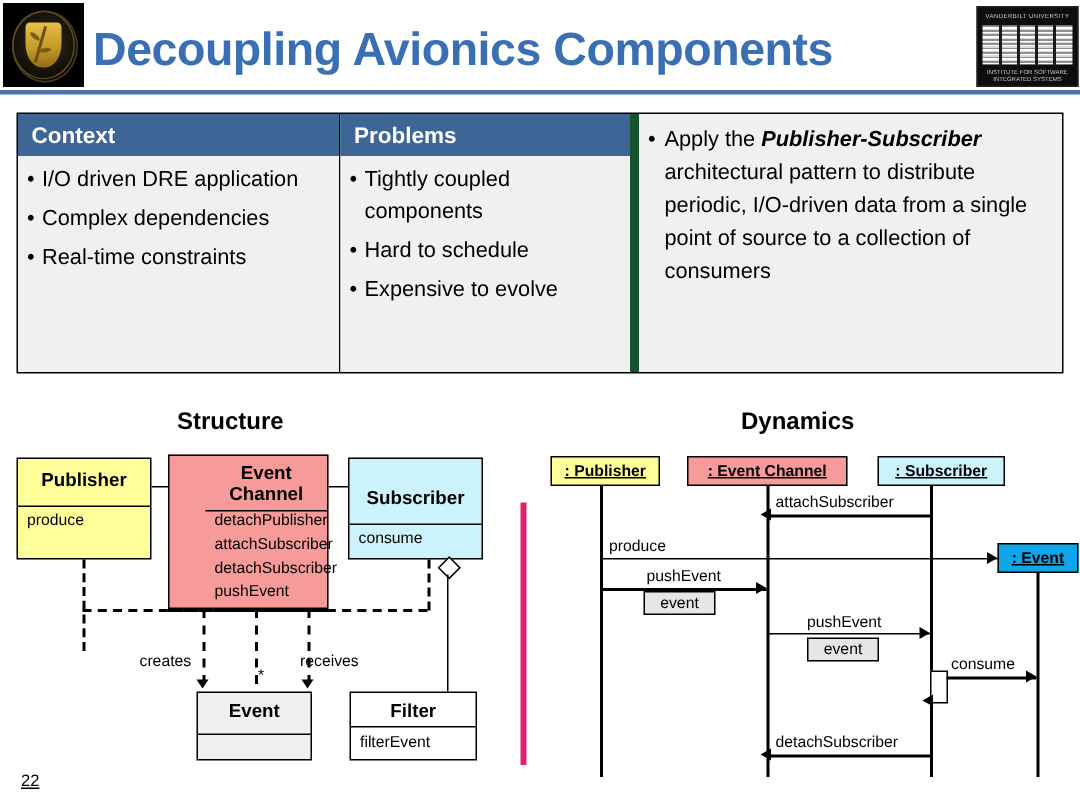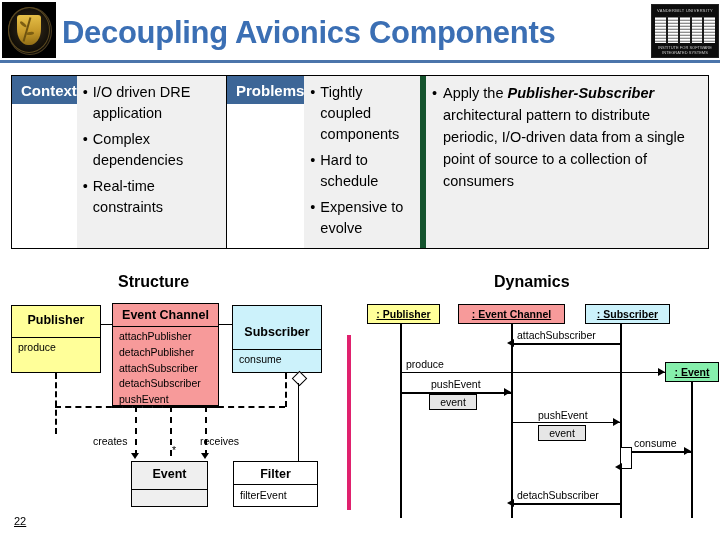--- a/index.html
+++ b/index.html
@@ -40,21 +40,21 @@
   .isis .band{position:absolute;left:3px;top:12px;width:60px;height:26px;
     background:repeating-linear-gradient(0deg,#ffffff 0px,#ffffff 1px,#8f8f8f 1px,#8f8f8f 2px,#d8d8d8 2px,#d8d8d8 3px);}
   .isis .sw{position:absolute;top:11px;width:2px;height:28px;background:#1a1a1a;}
   .isis .foot{position:absolute;left:0;bottom:2px;width:66px;text-align:center;
     font-size:4px;color:#c8c8c8;line-height:5px;white-space:nowrap;}
   .hdr .rule{position:absolute;left:0;top:60px;width:720px;height:3px;background:#4b75ab;}
 
   
   .tbl{position:absolute;left:11px;top:75px;width:698px;height:174px;
     border:1px solid #000;box-sizing:border-box;display:flex;}
-  .col{box-sizing:border-box;display:flex;flex-direction:row;}
+  .col{box-sizing:border-box;display:flex;flex-direction:column;}
   .col.c1{width:215px;border-right:1px solid #000;}
   .col.c2{width:199px;border-right:6px solid #14532d;}
   .col.c3{flex:1;}
   .chead{height:28px;background:#3d6697;color:#fff;font-size:15px;font-weight:bold;
     display:flex;align-items:center;padding-left:9px;box-sizing:border-box;}
   .cbody{flex:1;background:#f0f0f0;padding:6px 8px 0 6px;box-sizing:border-box;}
   .bul{display:flex;font-size:14.5px;color:#000;line-height:1.45;margin-bottom:5px;}
   .bul .dot{width:10px;flex:none;}
   .bul .tx{flex:1;}
   .c3 .bul{font-size:14.5px;line-height:1.52;}
@@ -68,21 +68,21 @@
 
   
   .uml{position:absolute;box-sizing:border-box;border:1px solid #000;}
   .uml .nm{font-size:12px;font-weight:bold;text-align:center;padding:3px 0 3px;}
   .uml .sep{border-top:1px solid #000;}
   .uml .op{font-size:10.5px;padding:3px 0 3px 6px;line-height:1.22;}
 
   #box-publisher{left:11px;top:305px;width:90px;height:68px;background:#ffff99;}
   #box-publisher .nm{padding-top:7px;font-size:12.5px;}
   #box-publisher .sep{margin-top:7px;}
-  #box-eventchannel{left:112px;top:303px;width:107px;height:103px;background:#f79a9a;}
+  #box-eventchannel{left:112px;top:303px;width:107px;height:103px;background:#f79a9a;padding-left:24px;}
   #box-eventchannel .nm{font-size:12.5px;padding-top:4px;padding-bottom:4px;}
   #box-subscriber{left:232px;top:305px;width:90px;height:68px;background:#ccf2fb;}
   #box-subscriber .nm{padding-top:19px;font-size:12.5px;}
   #box-subscriber .sep{margin-top:7px;}
   #box-event{left:131px;top:461px;width:77px;height:46px;background:#efefef;}
   #box-event .nm{padding-top:5px;font-size:12.5px;}
   #box-event .sep{margin-top:5px;height:20px;}
   #box-filter{left:233px;top:461px;width:85px;height:46px;background:#ffffff;}
   #box-filter .nm{padding-top:5px;font-size:12.5px;}
   #box-filter .op{padding-top:4px;}
@@ -100,21 +100,21 @@
   
   #divider{position:absolute;left:347px;top:335px;width:4px;height:175px;background:#e0216e;}
 
   
   .sbox{position:absolute;box-sizing:border-box;border:1px solid #000;
     font-size:10.5px;text-align:center;padding-top:3px;height:20px;}
   .sbox u{font-weight:bold;}
   #sb-publisher{left:367px;top:304px;width:73px;background:#ffff99;}
   #sb-eventchannel{left:458px;top:304px;width:107px;background:#f79a9a;}
   #sb-subscriber{left:585px;top:304px;width:85px;background:#ccf2fb;}
-  #sb-event{left:665px;top:362px;width:54px;background:#86efac;}
+  #sb-event{left:665px;top:362px;width:54px;background:#0ea5e9;}
 
   .lifeline{position:absolute;width:2px;background:#000;}
   .actbar{position:absolute;width:7px;background:#fff;border:1px solid #000;box-sizing:border-box;}
 
   .msg{position:absolute;height:2px;background:#000;}
   .msg.thin{height:1px;}
   .ahR{position:absolute;width:0;height:0;border-top:4px solid transparent;
     border-bottom:4px solid transparent;border-left:7px solid #000;}
   .ahL{position:absolute;width:0;height:0;border-top:4px solid transparent;
     border-bottom:4px solid transparent;border-right:7px solid #000;}
@@ -215,21 +215,20 @@
 
   <div class="uml" id="box-publisher">
     <div class="nm">Publisher</div>
     <div class="sep"></div>
     <div class="op">produce</div>
   </div>
 
   <div class="uml" id="box-eventchannel">
     <div class="nm">Event Channel</div>
     <div class="sep"></div>
-    <div class="op">attachPublisher</div>
     <div class="op" style="padding-top:0;">detachPublisher</div>
     <div class="op" style="padding-top:0;">attachSubscriber</div>
     <div class="op" style="padding-top:0;">detachSubscriber</div>
     <div class="op" style="padding-top:0;">pushEvent</div>
   </div>
 
   <div class="uml" id="box-subscriber">
     <div class="nm">Subscriber</div>
     <div class="sep"></div>
     <div class="op">consume</div>

